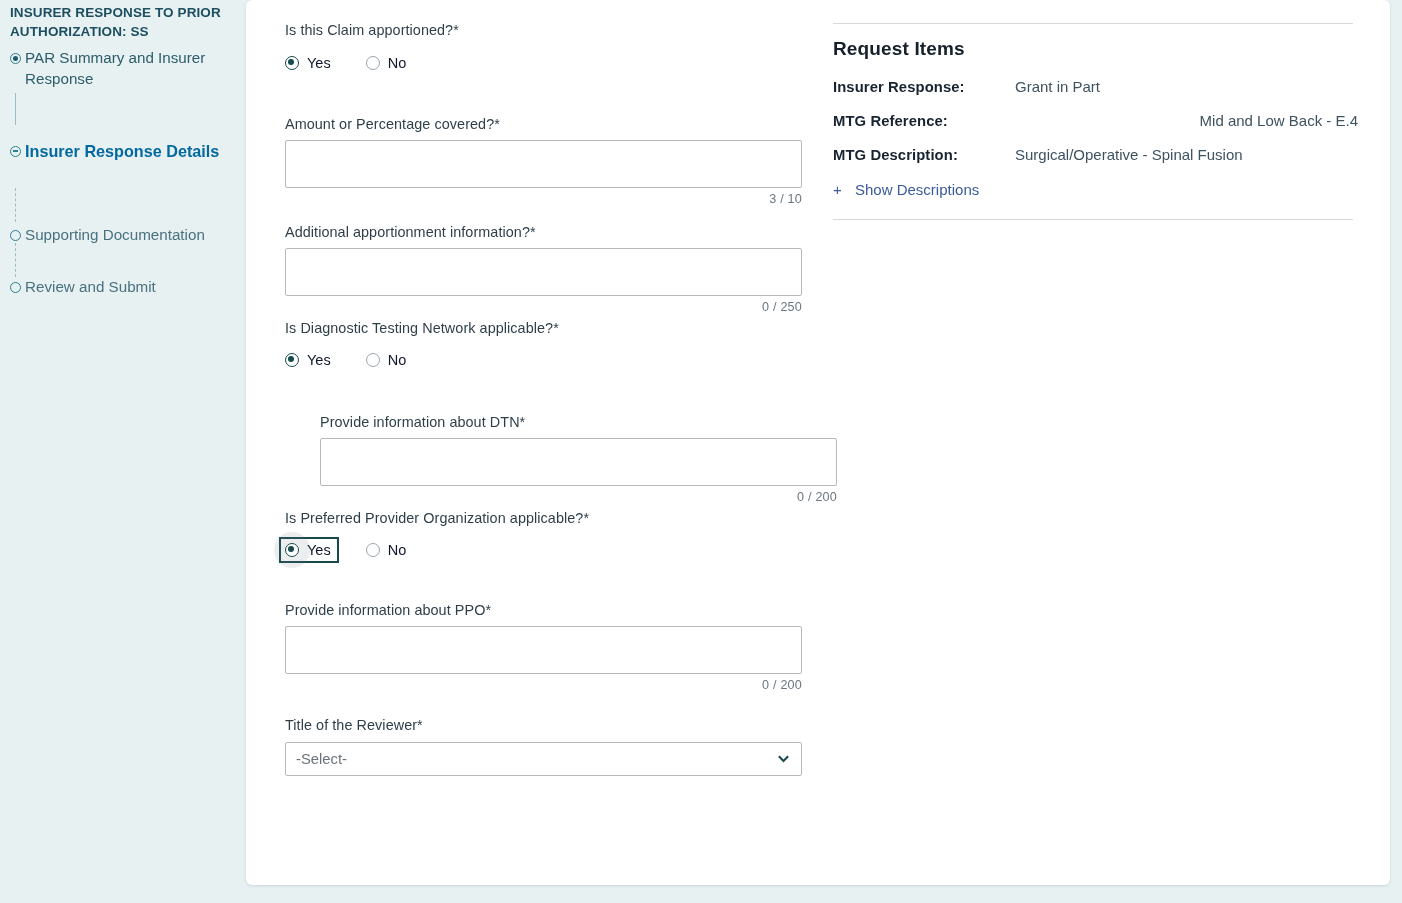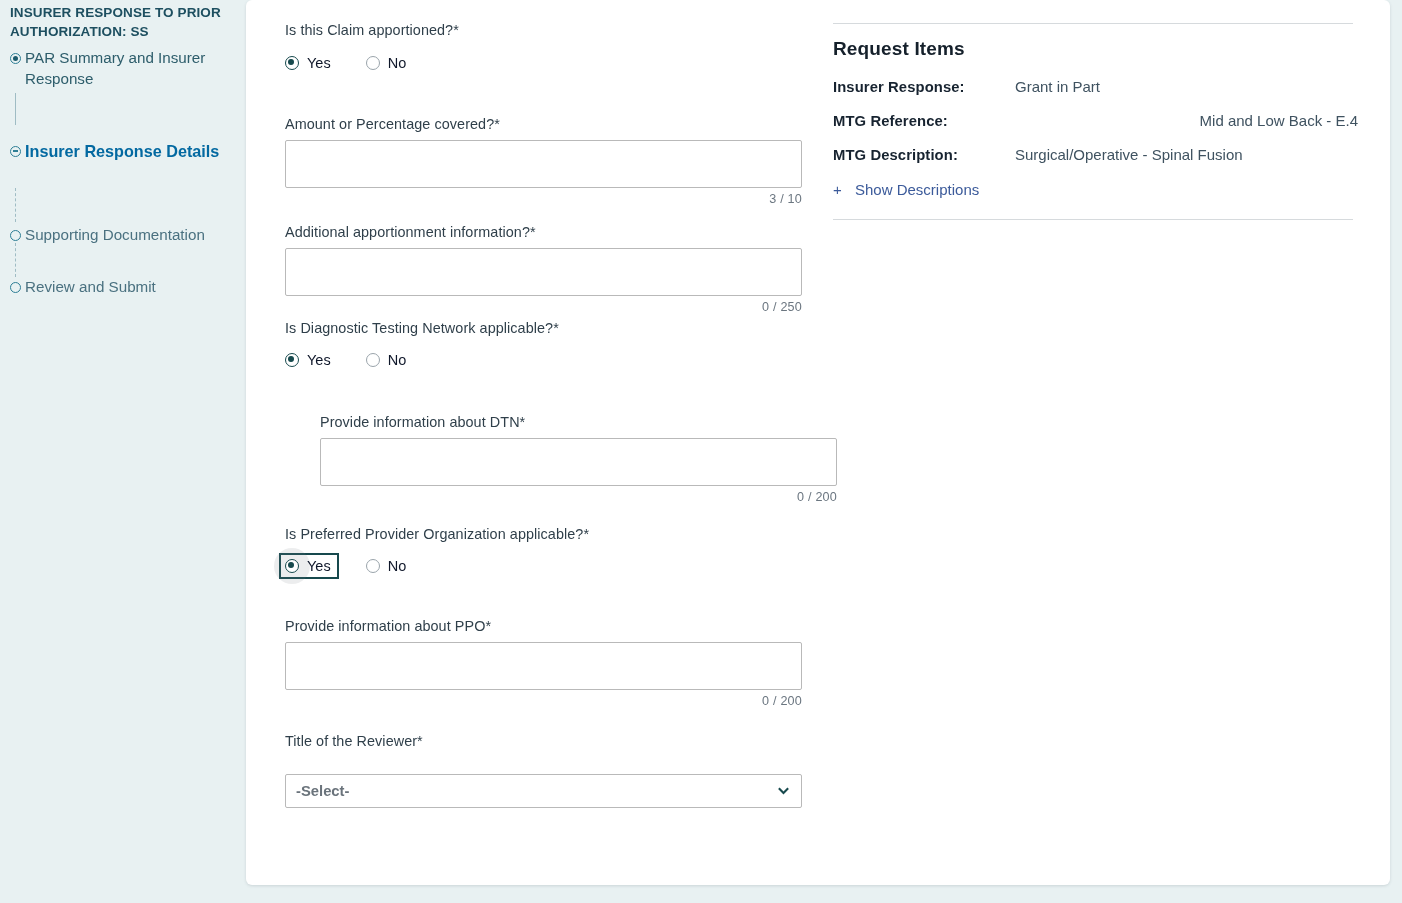--- a/index.html
+++ b/index.html
@@ -335,21 +335,21 @@
           </div>
         </div>
       </div>
 
       <div class="field" style="margin-top:42px;margin-left:35px;">
         <label class="field-label"><span>Provide information about DTN</span><span class="req">*</span></label>
         <textarea class="textbox" style="height: 48px; margin-top: 7px;" rows="2" placeholder=""></textarea>
         <div class="counter">0 / 200</div>
       </div>
 
-      <div class="field" style="margin-top:21px;">
+      <div class="field" style="margin-top:5px;">
         <label class="field-label"><span>Is Preferred Provider Organization applicable?</span><span class="req">*</span></label>
         <div class="radio-row" style="margin-top:12px;margin-left:-4px;">
           <div class="radio-item focused">
             <span class="halo"></span>
             <span class="radio-dot checked"></span>
             <span class="radio-label">Yes</span>
           </div>
           <div class="radio-item" style="margin-left:25px;">
             <span class="radio-dot unchecked"></span>
             <span class="radio-label">No</span>
@@ -358,21 +358,21 @@
       </div>
 
       <div class="field" style="margin-top:40px;">
         <label class="field-label"><span>Provide information about PPO</span><span class="req">*</span></label>
         <textarea class="textbox" style="height: 48px; margin-top: 7px;" rows="2" placeholder=""></textarea>
         <div class="counter">0 / 200</div>
       </div>
 
       <div class="field" style="margin-top:24px;">
         <label class="field-label"><span>Title of the Reviewer</span><span class="req">*</span></label>
-        <div class="selectbox" style="margin-top:24px;font-weight:bold;">
+        <div class="selectbox" style="margin-top:8px;">
           <span class="select-value">-Select-</span>
           <span class="select-chevron">
             <svg width="13" height="13" viewBox="0 0 13 13" aria-hidden="true">
               <path d="M2.6 4.6 L6.5 8.5 L10.4 4.6" fill="none" stroke="#17494d" stroke-width="2.1" stroke-linecap="square"></path>
             </svg>
           </span>
         </div>
       </div>
 
     </div>

